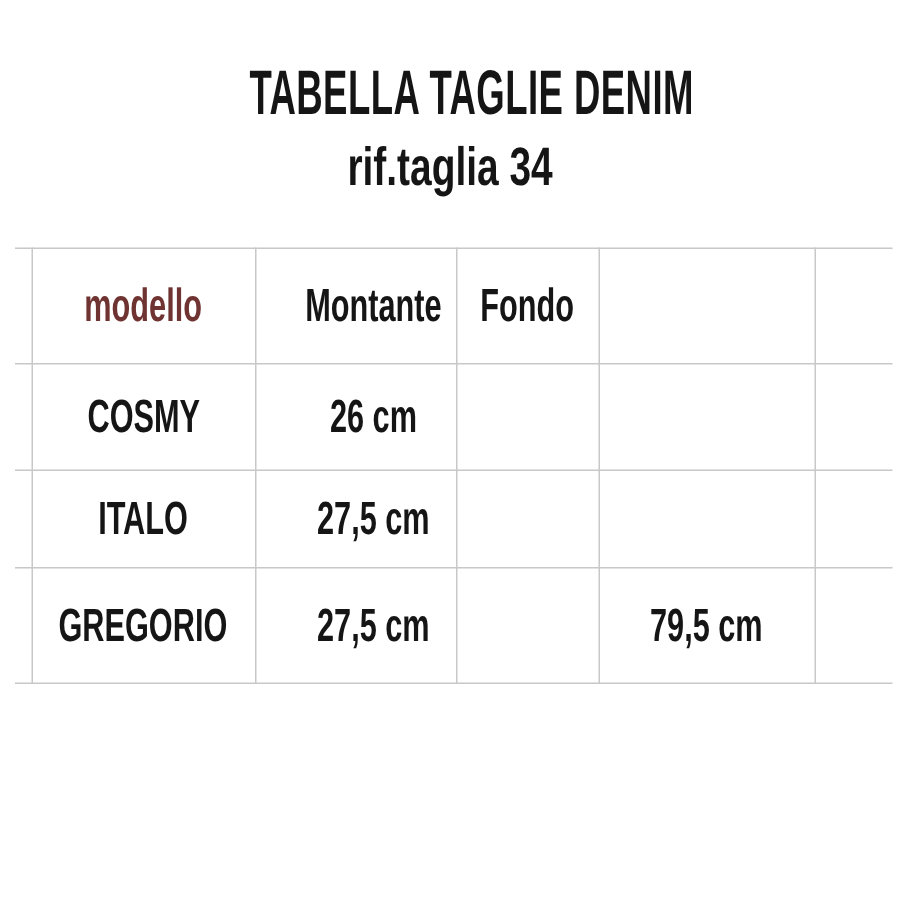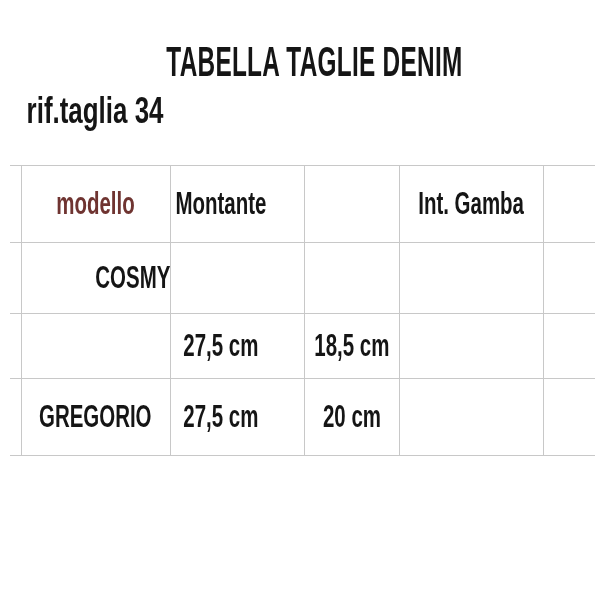--- a/index.html
+++ b/index.html
@@ -23,38 +23,38 @@
     font-weight:bold;
     transform-origin:center center;
   }
   .title-wrap{
     position:absolute; left:0; right:0; top:41px;
     text-align:center; line-height:42px; font-size:42px;padding-left:29px;
   }
   .title-wrap .cond{ transform:scaleX(0.58); letter-spacing:0.5px; }
   .subtitle-wrap{
     position:absolute; left:0; right:0; top:93px;
-    text-align:left; line-height:36px; font-size:36px;
+    text-align:center; line-height:36px; font-size:36px;
   }
   .subtitle-wrap .cond{ transform:scaleX(0.72); }
   .size-table{
     position:absolute; left:10px; top:165px; width:585px; height:291px;
   }
   .hline{ position:absolute; left:0; width:585px; height:1px; background:var(--grid); }
   .vline{ position:absolute; top:0; height:291px; width:1px; background:var(--grid); }
   .hl0{top:0;} .hl1{top:77px;} .hl2{top:148px;} .hl3{top:213px;} .hl4{top:290px;}
   .vl0{left:11px;} .vl1{left:160px;} .vl2{left:294px;} .vl3{left:389px;} .vl4{left:533px;}
   .cell{
     position:absolute; display:flex; align-items:center; justify-content:center;
     font-size:31px; line-height:31px;
   }
   .cell .cond{ transform:scaleX(0.66); }
-  .c0{left:11px;width:149px;} .c1{left:144px;width:134px;}
+  .c0{left:11px;width:149px;} .c1{left:172px;width:134px;}
   .c2{left:294px;width:95px;} .c3{left:389px;width:144px;}
-  .r0{top:0;height:77px;} .r1{top:77px;height:71px;margin-left:37px;}
+  .r0{top:0;height:77px;} .r1{top:77px;height:71px;}
   .r2{top:148px;height:65px;} .r3{top:213px;height:77px;}
   .accent{ color:var(--accent); }
 </style>
 </head>
 <body>
 
 <div class="title-wrap">
   <span class="cond">TABELLA TAGLIE DENIM</span>
 </div>
 
@@ -74,37 +74,40 @@
   <div class="vline vl2"></div>
   <div class="vline vl3"></div>
   <div class="vline vl4"></div>
 
   <div class="cell c0 r0 accent">
     <span class="cond">modello</span>
   </div>
   <div class="cell c1 r0">
     <span class="cond">Montante</span>
   </div>
-  <div class="cell c3 r0">
-    <span class="cond">Int. Gamba</span>
+  <div class="cell c2 r0">
+    <span class="cond">Fondo</span>
   </div>
 
   <div class="cell c0 r1">
     <span class="cond">COSMY</span>
   </div>
+  <div class="cell c1 r1">
+    <span class="cond">26 cm</span>
+  </div>
 
+  <div class="cell c0 r2">
+    <span class="cond">ITALO</span>
+  </div>
   <div class="cell c1 r2">
     <span class="cond">27,5 cm</span>
-  </div>
-  <div class="cell c2 r2">
-    <span class="cond">18,5 cm</span>
   </div>
 
   <div class="cell c0 r3">
     <span class="cond">GREGORIO</span>
   </div>
   <div class="cell c1 r3">
     <span class="cond">27,5 cm</span>
   </div>
-  <div class="cell c2 r3">
-    <span class="cond">20 cm</span>
+  <div class="cell c3 r3">
+    <span class="cond">79,5 cm</span>
   </div>
 </div>
 
 </body></html>

